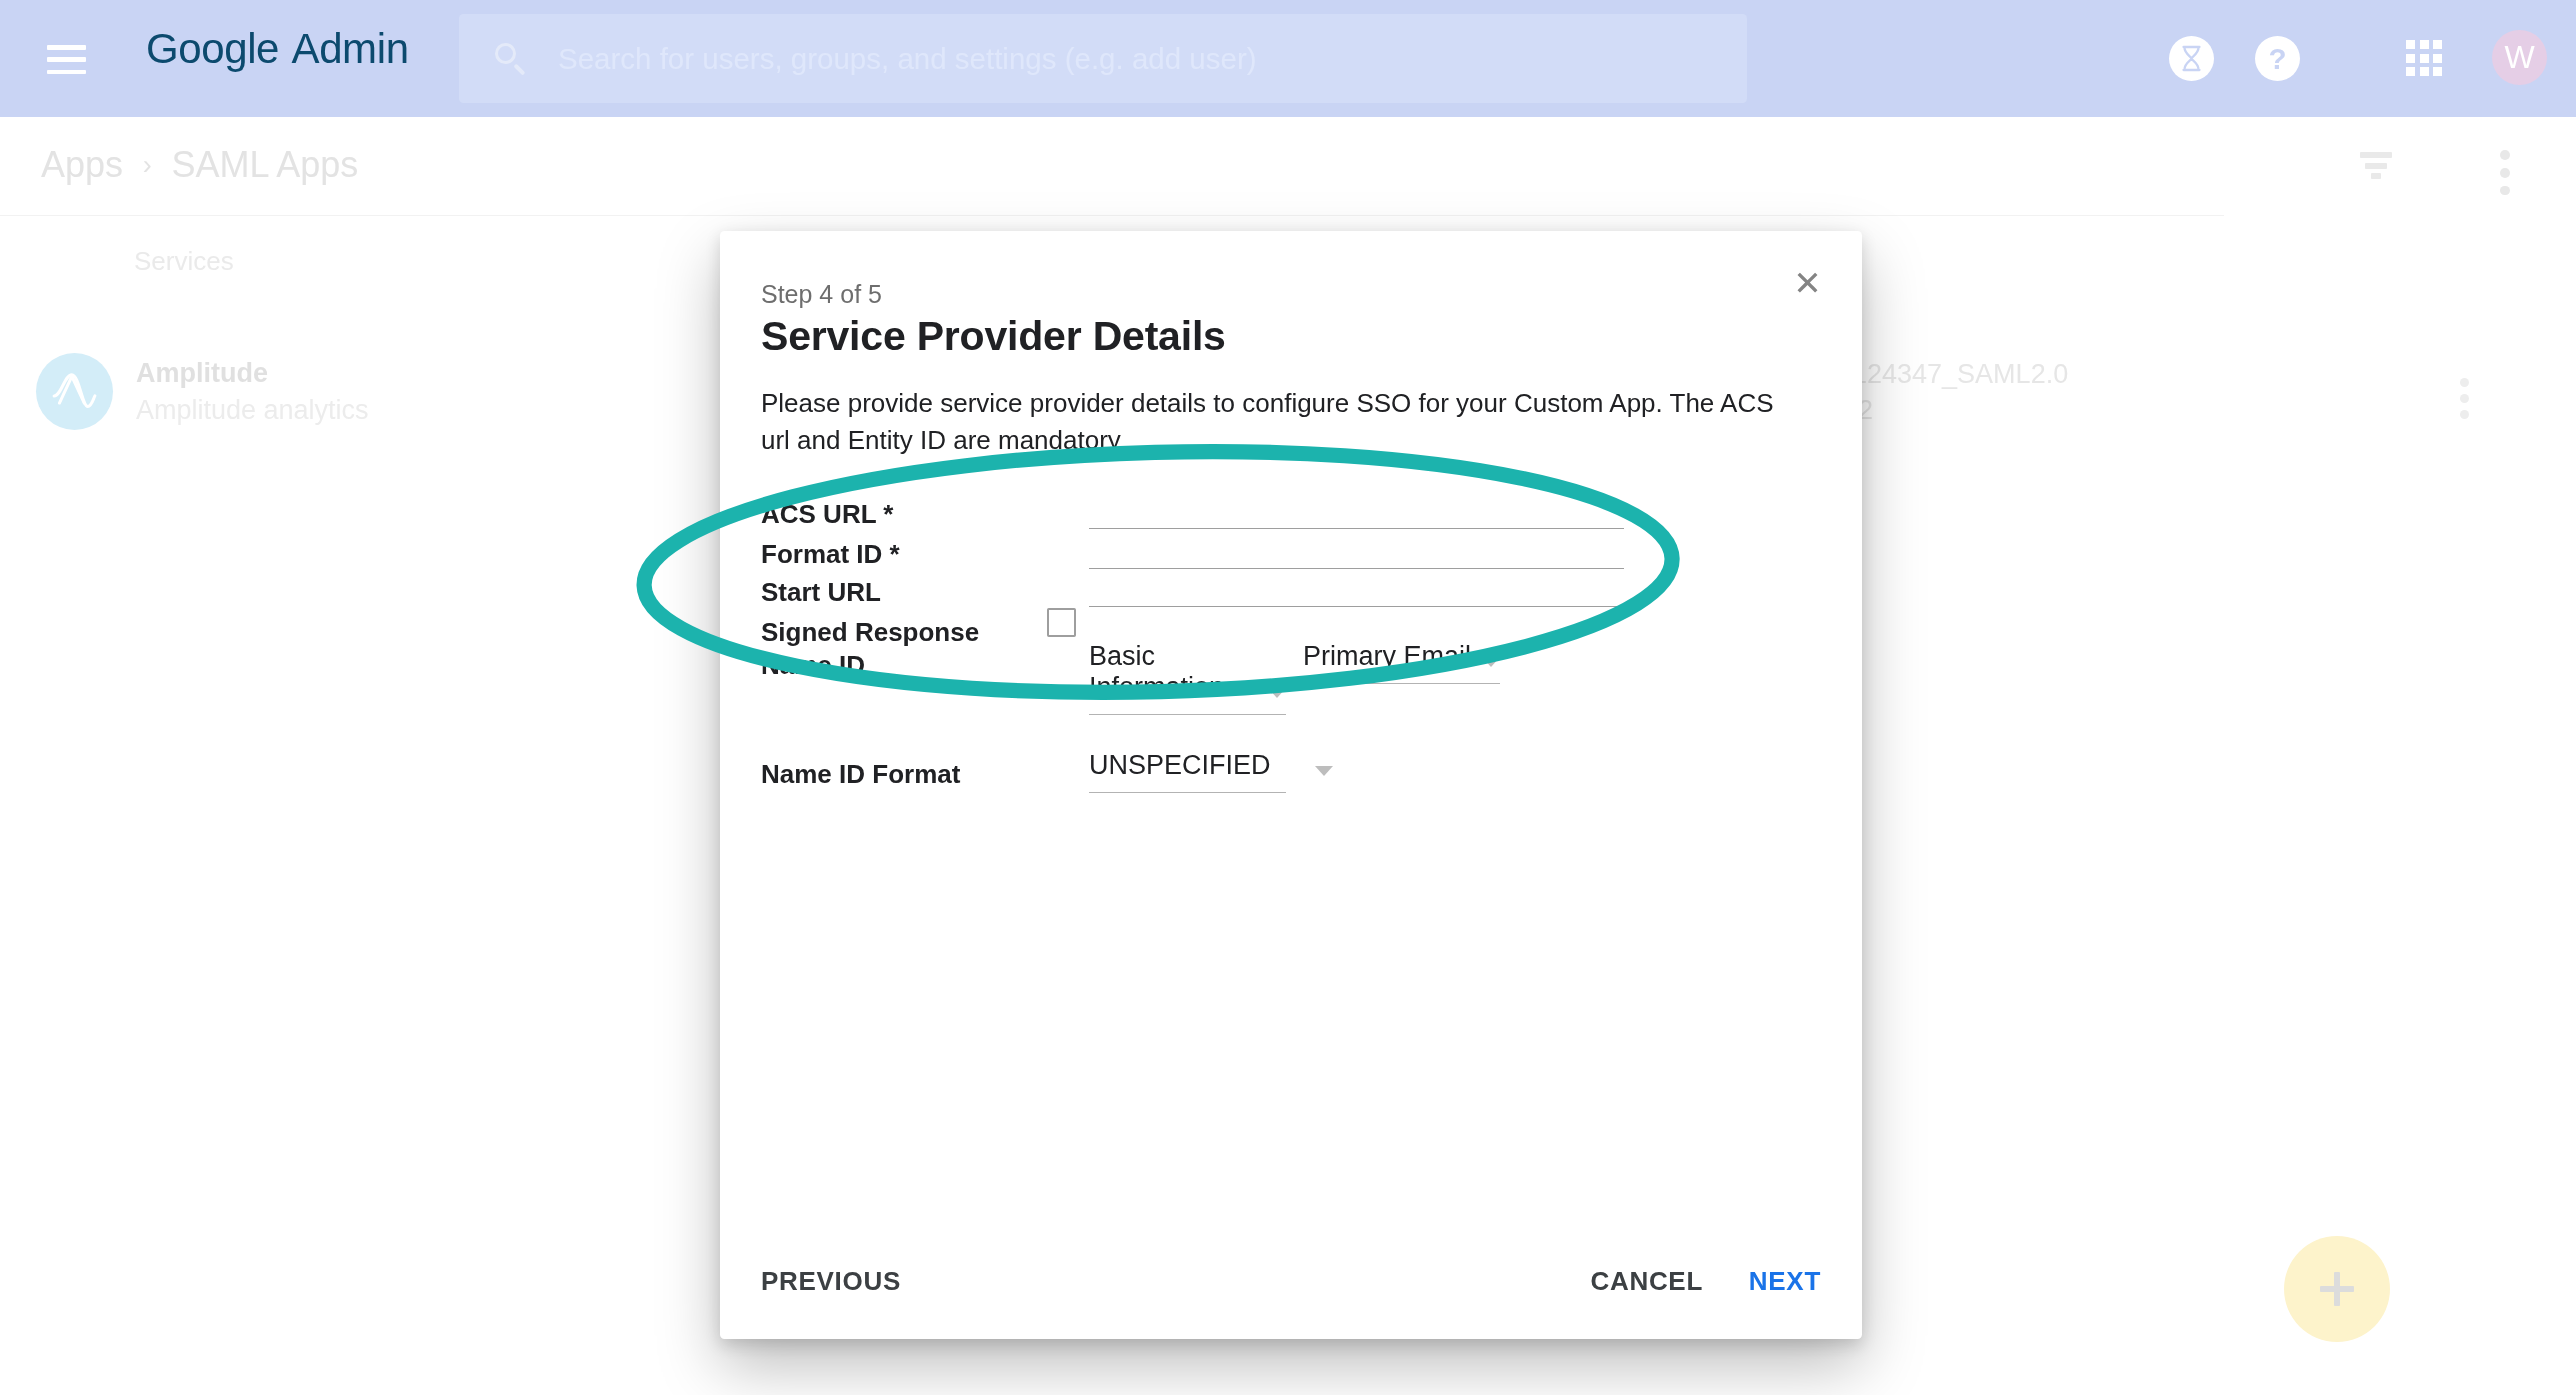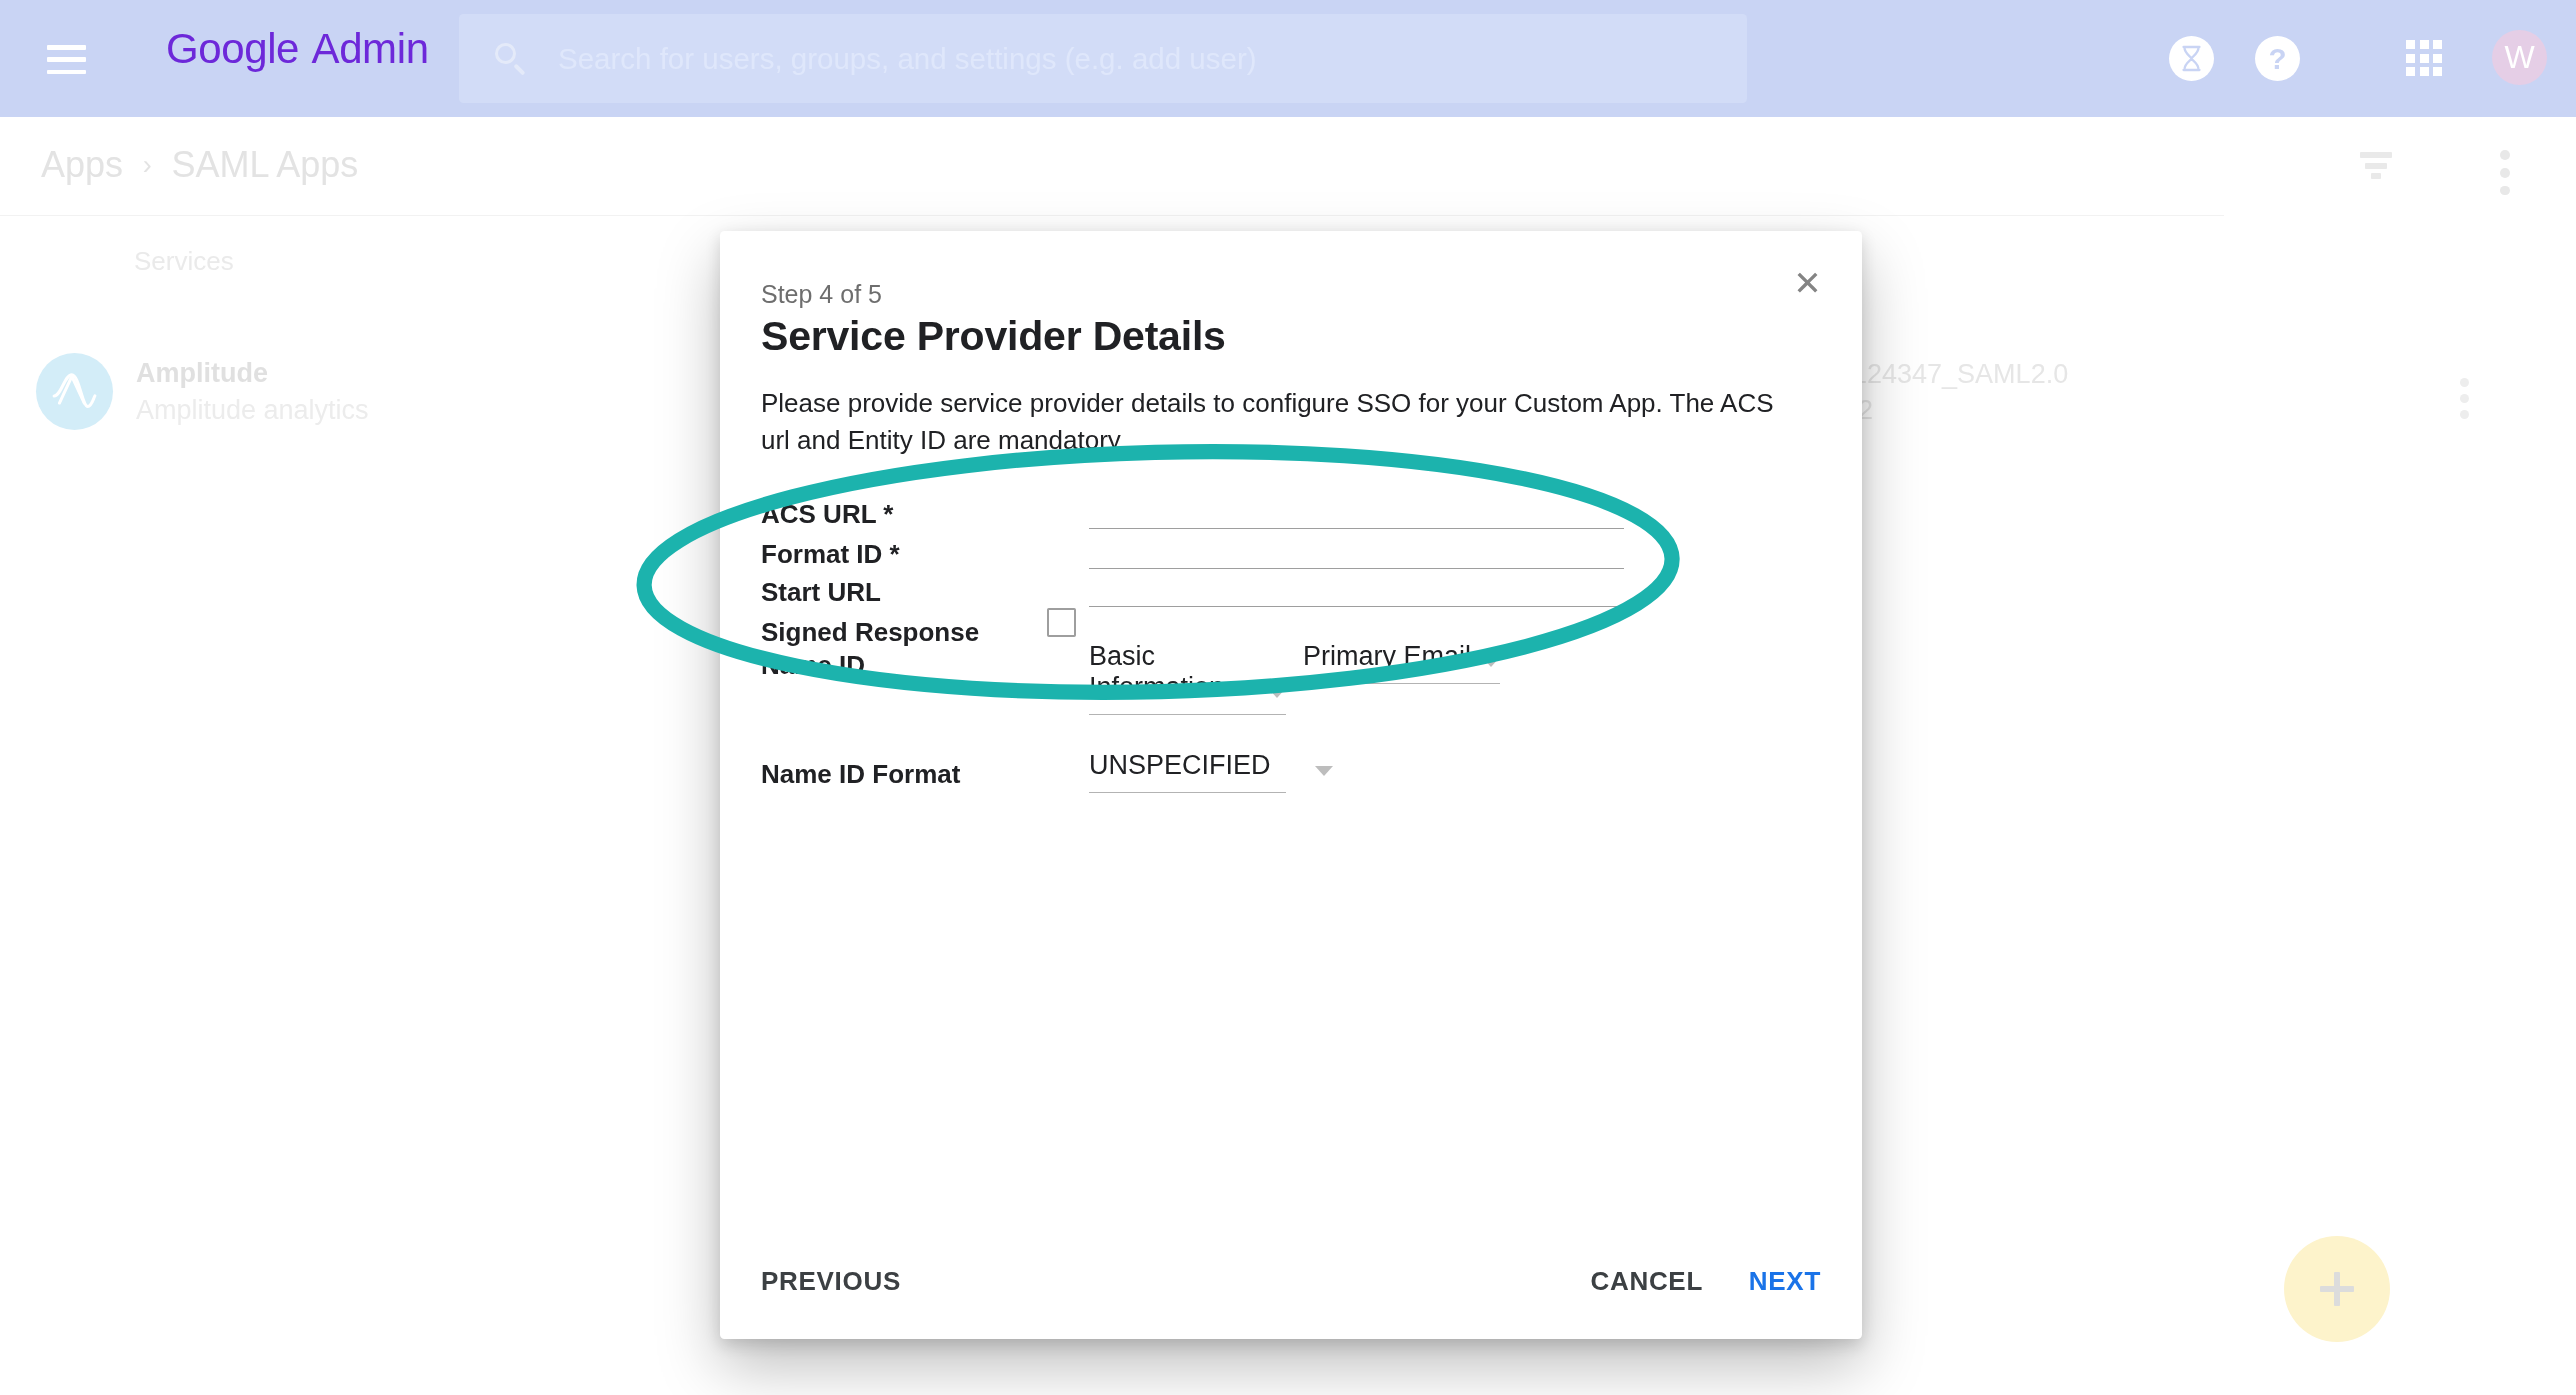--- a/index.html
+++ b/index.html
@@ -32,24 +32,23 @@
     display: flex; flex-direction: column; justify-content: space-between;
   }
   #hamburger span {
     display: block; height: 4.5px; width: 39px;
     background: #ffffff; border-radius: 0.9px;
   }
   #brand {
     position: absolute;
     left: 146px; top: 25px;
     font-size: 42px;
-    color: #6d28d9;
+    color: #0c4a6e;
     letter-spacing: -0.4px;
     white-space: nowrap;
-    margin-left: 20px;
   }
   #brand .g-logo { font-weight: 400; }
   #brand .admin { font-weight: 300; margin-left: 12.5px; }
 
   #searchbar {
     position: absolute;
     left: 459px; top: 14.3px;
     width: 1288px; height: 89px;
     background: #d2dcf7;
     border-radius: 4.5px;

